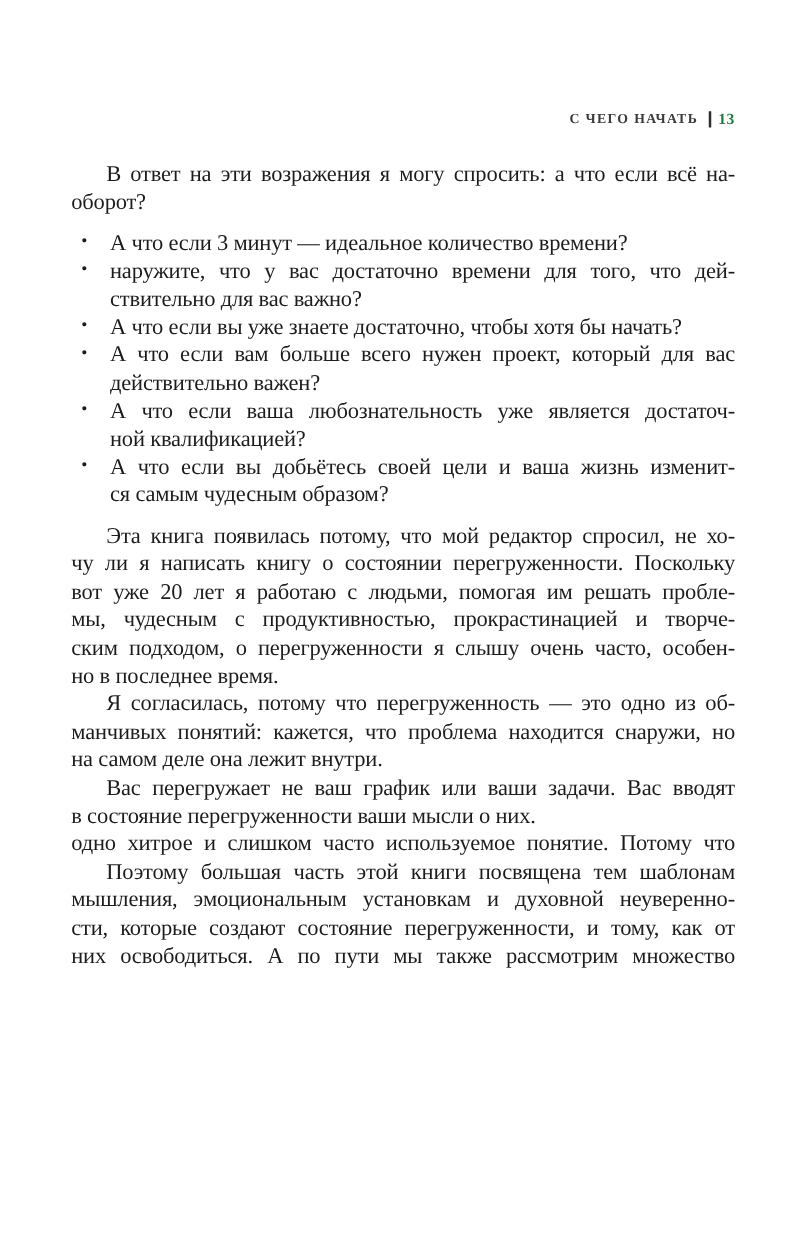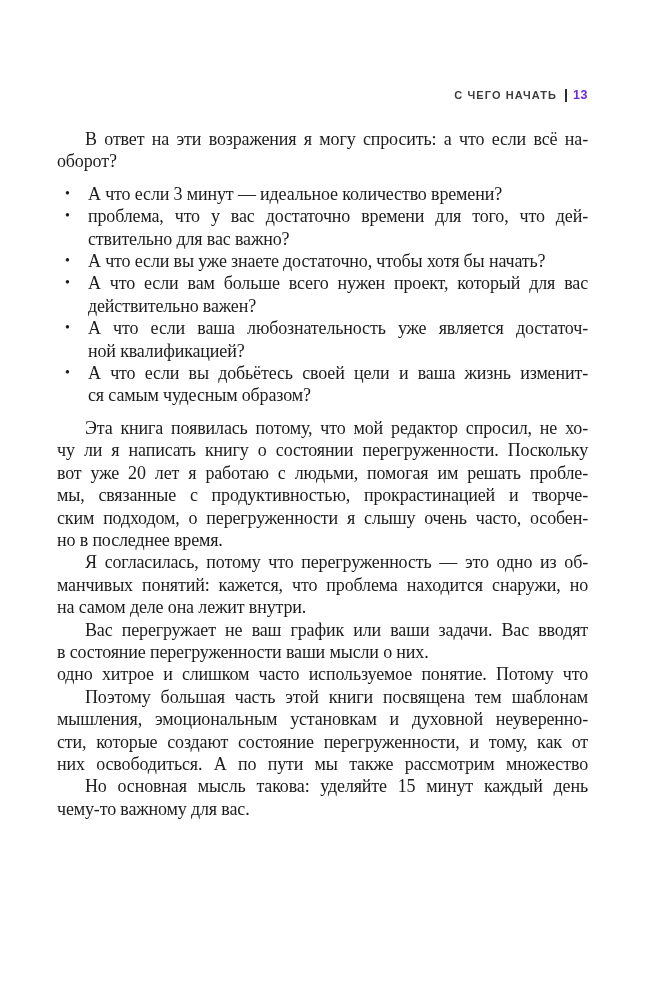--- a/index.html
+++ b/index.html
@@ -14,21 +14,21 @@
   }
   .content {
     position: absolute;
     left: 57px; top: 88px;
     width: 531px;
   }
   .header {
     display: flex;
     justify-content: flex-end;
     align-items: center;
-    font-family: Liberation Sans, sans-serif;
+    font-family: Liberation Serif, serif;
     height: 14px;
     margin-bottom: 23px;
     text-align: center;
   }
   .running-title {
     font-size: 11px;
     font-weight: 700;
     letter-spacing: 1.1px;
     color: #3c3c3c;
     text-transform: uppercase;
@@ -36,21 +36,21 @@
   .header-divider {
     display: inline-block;
     width: 2px; height: 13px;
     background: #2e2e2e;
     margin: 0 6px 0 8px;
   }
   .page-number {
     font-size: 12.5px;
     font-weight: 700;
     letter-spacing: 0.5px;
-    color: #6d28d9;
+    color: #15803d;
   }
   .body-text {
     font-size: 18px;
     line-height: 22.4px;
     letter-spacing: -0.15px;
     margin-top: 26px;
   }
   .line {
     text-align: justify;
     text-align-last: justify;
@@ -84,21 +84,21 @@
           <div class="line indent">В ответ на эти возражения я могу спросить: а что если всё на-</div>
           <div class="line last">оборот?</div>
         </div>
         <div class="bullet-list">
           <div class="bullet-item">
             <span class="bullet-marker">•</span>
             <div class="line last">А что если 3 минут — идеальное количество времени?</div>
           </div>
           <div class="bullet-item">
             <span class="bullet-marker">•</span>
-            <div class="line">проблема, что у вас достаточно времени для того, что дей-</div>
+            <div class="line">наружите, что у вас достаточно времени для того, что дей-</div>
             <div class="line last">ствительно для вас важно?</div>
           </div>
           <div class="bullet-item">
             <span class="bullet-marker">•</span>
             <div class="line last">А что если вы уже знаете достаточно, чтобы хотя бы начать?</div>
           </div>
           <div class="bullet-item">
             <span class="bullet-marker">•</span>
             <div class="line">А что если вам больше всего нужен проект, который для вас</div>
             <div class="line last">действительно важен?</div>
@@ -111,21 +111,21 @@
           <div class="bullet-item">
             <span class="bullet-marker">•</span>
             <div class="line">А что если вы добьётесь своей цели и ваша жизнь изменит-</div>
             <div class="line last">ся самым чудесным образом?</div>
           </div>
         </div>
         <div class="paragraph">
           <div class="line indent">Эта книга появилась потому, что мой редактор спросил, не хо-</div>
           <div class="line">чу ли я написать книгу о состоянии перегруженности. Поскольку</div>
           <div class="line">вот уже 20 лет я работаю с людьми, помогая им решать пробле-</div>
-          <div class="line">мы, связанные с продуктивностью, прокрастинацией и творче-</div>
+          <div class="line">мы, чудесным с продуктивностью, прокрастинацией и творче-</div>
           <div class="line">ским подходом, о перегруженности я слышу очень часто, особен-</div>
           <div class="line last">но в последнее время.</div>
         </div>
         <div class="paragraph">
           <div class="line indent">Я согласилась, потому что перегруженность — это одно из об-</div>
           <div class="line">манчивых понятий: кажется, что проблема находится снаружи, но</div>
           <div class="line last">на самом деле она лежит внутри.</div>
         </div>
         <div class="paragraph">
           <div class="line indent">Вас перегружает не ваш график или ваши задачи. Вас вводят</div>
@@ -133,19 +133,15 @@
         </div>
         <div class="paragraph">
           <div class="line">одно хитрое и слишком часто используемое понятие. Потому что</div>
         </div>
         <div class="paragraph">
           <div class="line indent">Поэтому большая часть этой книги посвящена тем шаблонам</div>
           <div class="line">мышления, эмоциональным установкам и духовной неуверенно-</div>
           <div class="line">сти, которые создают состояние перегруженности, и тому, как от</div>
           <div class="line">них освободиться. А по пути мы также рассмотрим множество</div>
         </div>
-        <div class="paragraph">
-          <div class="line indent">Но основная мысль такова: уделяйте 15 минут каждый день</div>
-          <div class="line last">чему-то важному для вас.</div>
-        </div>
       </div>
   </div>
 </div>
 
 </body></html>

